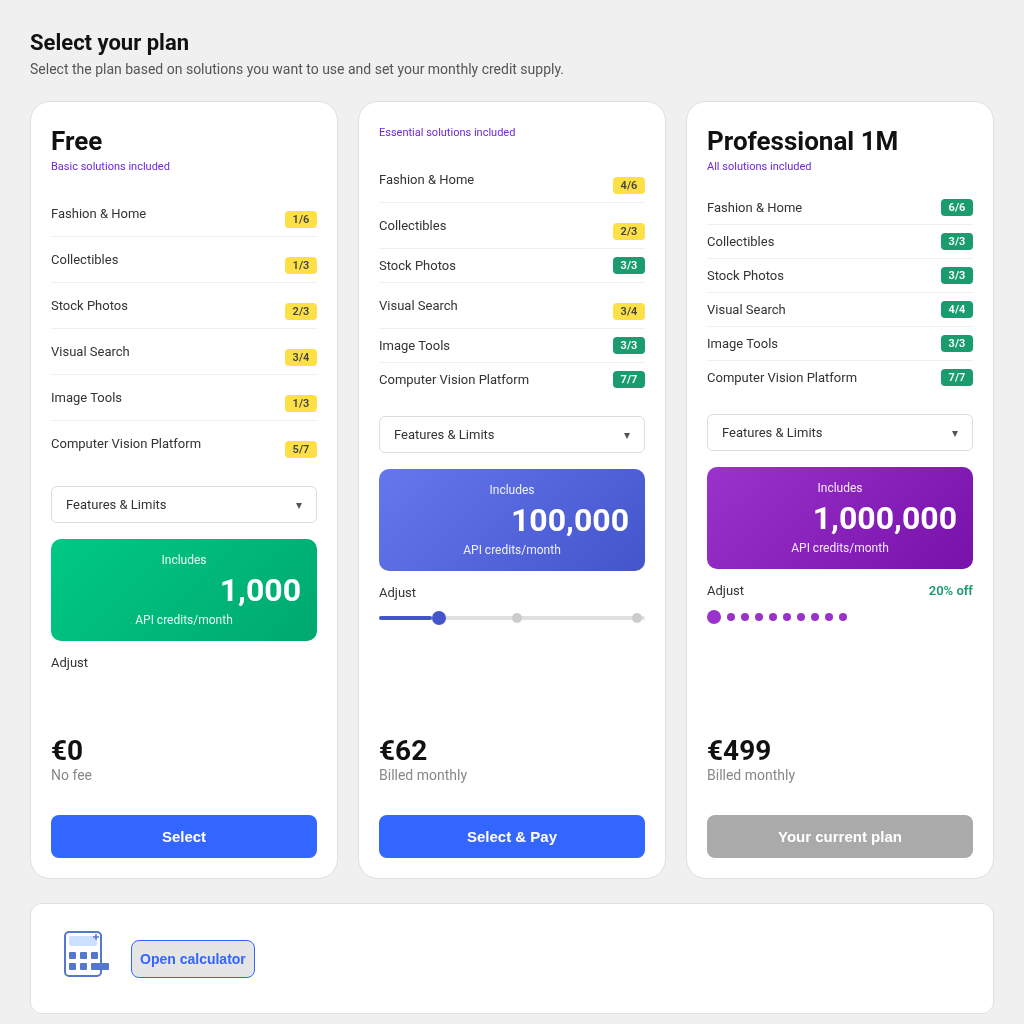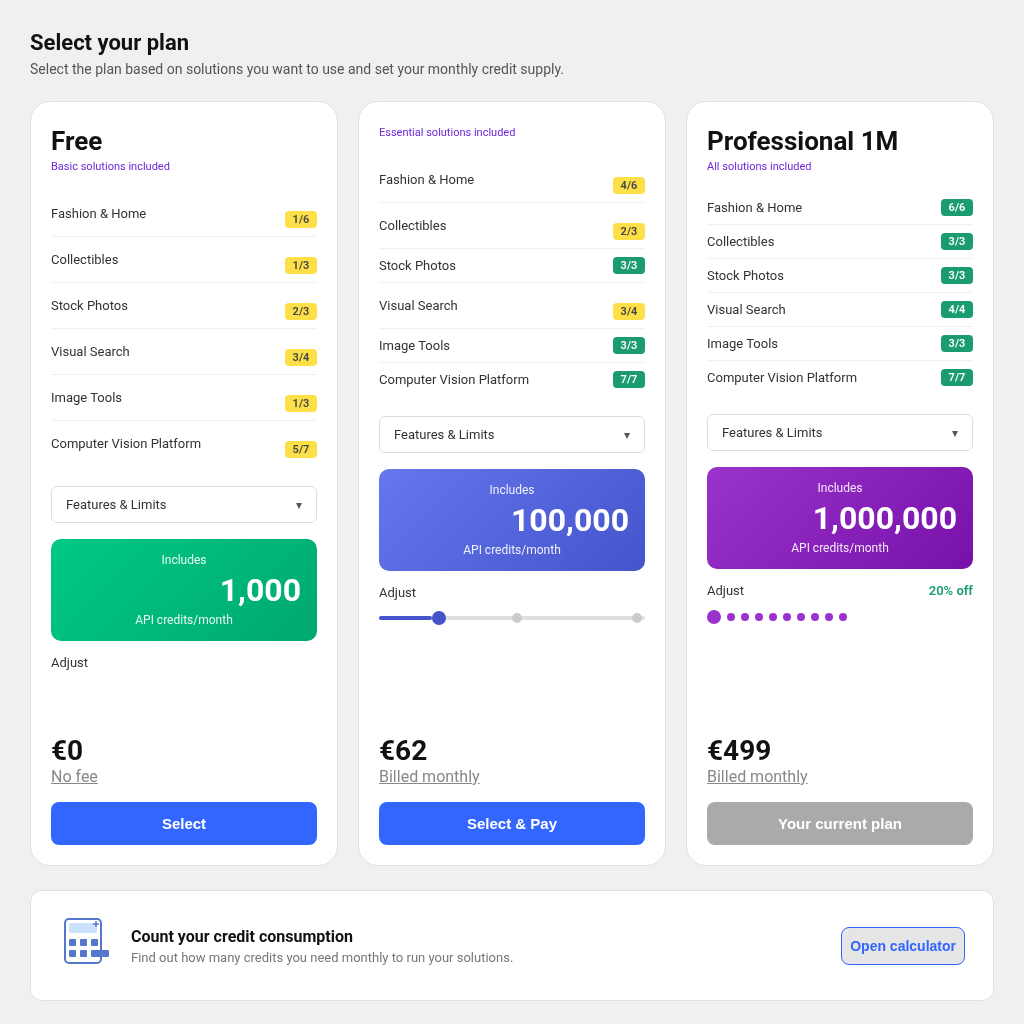--- a/index.html
+++ b/index.html
@@ -173,24 +173,23 @@
     .price-section {
       margin-top: auto;
       padding-top: 16px;
     }
     .price-amount {
       font-size: 28px;
       font-weight: 700;
       color: #111;
     }
     .price-note {
-      font-size: 16px;
+      font-size: 14px;
       color: #888;
-      margin-bottom: 16px;
-      text-decoration: underline;
+      margin-bottom: 32px;
     }
     .btn-select {
       width: 100%;
       padding: 13px;
       border-radius: 8px;
       border: none;
       font-size: 15px;
       font-weight: 700;
       cursor: pointer;
     }
@@ -417,19 +416,15 @@
         <rect x="21" y="24" width="7" height="7" rx="1" fill="#5577cc"></rect>
         <rect x="32" y="24" width="7" height="7" rx="1" fill="#5577cc"></rect>
         <rect x="10" y="35" width="7" height="7" rx="1" fill="#5577cc"></rect>
         <rect x="21" y="35" width="7" height="7" rx="1" fill="#5577cc"></rect>
         <rect x="32" y="35" width="18" height="7" rx="1" fill="#5577cc"></rect>
         <line x1="37" y1="6" x2="37" y2="12" stroke="#5577cc" stroke-width="1.5"></line>
         <line x1="34" y1="9" x2="40" y2="9" stroke="#5577cc" stroke-width="1.5"></line>
         <line x1="34" y1="37" x2="40" y2="37" stroke="#5577cc" stroke-width="1.5"></line>
       </svg>
     </div>
-    <div class="banner-text">
-      <div class="banner-title">Count your credit consumption</div>
-      <div class="banner-subtitle">Find out how many credits you need monthly to run your solutions.</div>
-    </div>
     <button class="btn-outline">Open calculator</button>
   </div>
 </div>
 
 </body></html>

